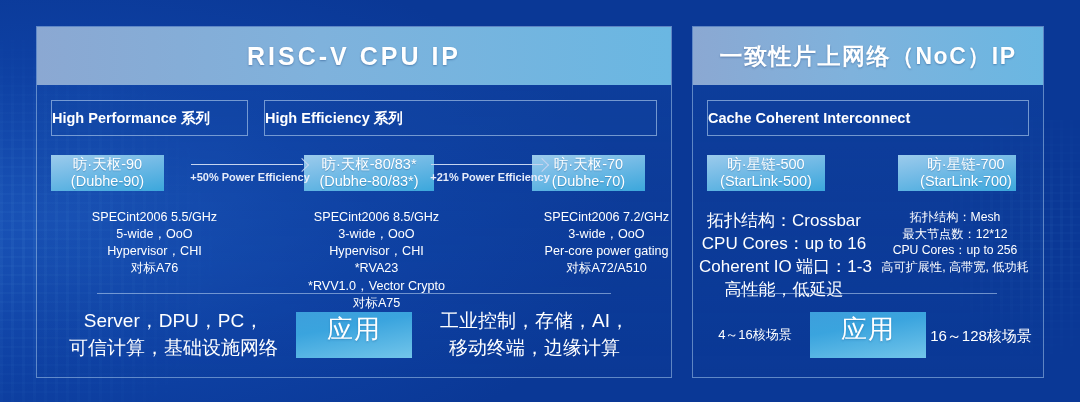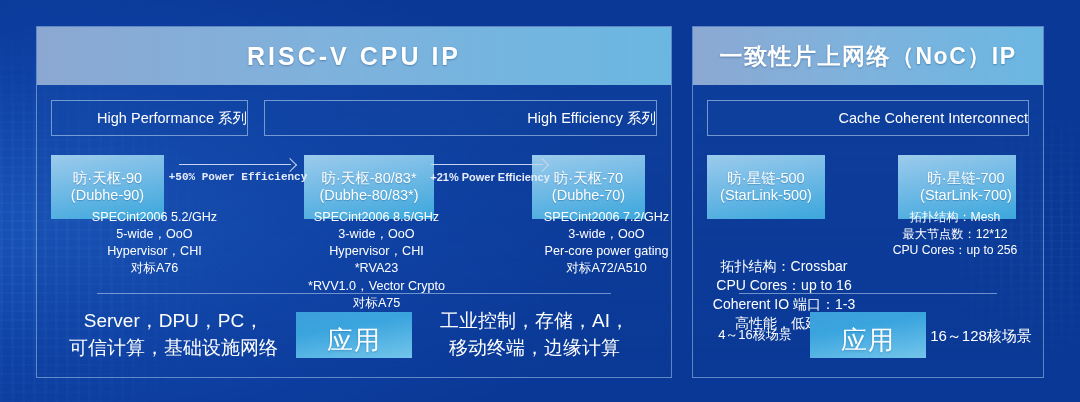--- a/index.html
+++ b/index.html
@@ -92,35 +92,35 @@
     left: 14px;
     right: 14px;
     display: flex;
     gap: 16px;
   }
   .series-box {
     height: 36px;
     border: 1px solid rgba(170,200,235,0.65);
     display: flex;
     align-items: center;
-    justify-content: flex-end;
+    justify-content: flex-start;
     color: #ffffff;
     font-size: 14.5px;
-    font-weight: 400;
+    font-weight: 700;
     background: rgba(18,70,165,0.25);
   }
   #series-high-performance { width: 197px; }
   #series-high-efficiency  { flex: 1; }
   #series-cache-coherent   { width: 100%; height: 36px; }
 
   
   .chip {
     position: absolute;
     width: 113px;
-    height: 64px;
+    height: 36px;
     background: linear-gradient(170deg, #9ccbec 0%, #74bbe6 42%, #3ba7dc 100%);
     display: flex;
     flex-direction: column;
     align-items: center;
     justify-content: center;
     color: #ffffff;
     font-size: 14.5px;
     line-height: 1.16;
     text-shadow: 0 1px 1px rgba(0,60,120,0.30);
     white-space: nowrap;
@@ -131,21 +131,21 @@
 
   
   .arrow-group {
     position: absolute;
     top: 74px;
     width: 122px;
     display: flex;
     flex-direction: column;
     align-items: center;
   }
-  #arrow-group-1 { left: 140px; font-family: Liberation Mono, monospace; }
+  #arrow-group-1 { left: 152px; }
   #arrow-group-2 { left: 392px; }
   .arrow-line {
     width: 118px;
     height: 11px;
     position: relative;
   }
   .arrow-line::before {
     content: "";
     position: absolute;
     left: 0; top: 5px;
@@ -175,21 +175,21 @@
     color: #ffffff;
     font-size: 12.6px;
     line-height: 1.36;
     text-align: center;
     white-space: nowrap;
   }
   #spec-dubhe-90 { left: 0px;   top: 124px; width: 235px; }
   #spec-dubhe-80 { left: 222px; top: 124px; width: 235px; }
   #spec-dubhe-70 { left: 452px; top: 124px; width: 235px; }
 
-  #spec-starlink-500 { left: 6px;   top: 124px; width: 170px; font-size: 14px; margin-top: 48px; }
+  #spec-starlink-500 { left: 6px;   top: 124px; width: 170px; font-size: 17px; }
   #spec-starlink-700 { left: 176px; top: 124px; width: 172px; font-size: 12.2px; text-align: center; }
 
   
   .divider {
     position: absolute;
     height: 1px;
     background: rgba(176,204,238,0.60);
   }
   #divider-cpu { left: 60px;  right: 60px; top: 208px; }
   #divider-noc { left: 46px;  right: 46px; top: 208px; }
@@ -213,21 +213,21 @@
   #app-left-cpu  { width: 245px; }
   #app-right-cpu { width: 245px; }
   #app-left-noc  { width: 110px; font-size: 13px; }
   #app-right-noc { width: 110px; font-size: 15px; }
 
   .app-button {
     width: 116px;
     height: 46px;
     background: linear-gradient(170deg, #3d9fdc 0%, #3aa4de 35%, #72c5ea 100%);
     display: flex;
-    align-items: flex-end;
+    align-items: flex-start;
     justify-content: center;
     color: #ffffff;
     font-size: 26px;
     font-weight: 400;
     letter-spacing: 1px;
     text-shadow: 0 1px 2px rgba(0,60,120,0.28);
     flex: 0 0 auto;
   }
 
   
@@ -274,21 +274,21 @@
     <div class="arrow-group" id="arrow-group-1">
       <div class="arrow-line"></div>
       <div class="arrow-label">+50% Power Efficiency</div>
     </div>
     <div class="arrow-group" id="arrow-group-2">
       <div class="arrow-line"></div>
       <div class="arrow-label">+21% Power Efficiency</div>
     </div>
 
     <div class="spec" id="spec-dubhe-90">
-      <div>SPECint2006 5.2/GHz</div>
+      <div>SPECint2006 5.5/GHz</div>
       <div>5-wide，OoO</div>
       <div>Hypervisor，CHI</div>
       <div>对标A76</div>
     </div>
     <div class="spec" id="spec-dubhe-80">
       <div>SPECint2006 8.5/GHz</div>
       <div>3-wide，OoO</div>
       <div>Hypervisor，CHI</div>
       <div>*RVA23</div>
       <div>*RVV1.0，Vector Crypto</div>
@@ -346,20 +346,21 @@
     <div class="spec" id="spec-starlink-500">
       <div>拓扑结构：Crossbar</div>
       <div>CPU Cores：up to 16</div>
       <div>Coherent IO 端口：1-3</div>
       <div>高性能，低延迟</div>
     </div>
     <div class="spec" id="spec-starlink-700">
       <div>拓扑结构：Mesh</div>
       <div>最大节点数：12*12</div>
       <div>CPU Cores：up to 256</div>
+      <div>高可扩展性, 高带宽, 低功耗</div>
     </div>
 
     <div class="divider" id="divider-noc"></div>
 
     <div class="app-row">
       <div class="app-side" id="app-left-noc">
         <div>4～16核场景</div>
       </div>
       <div class="app-button">
         <span>应用</span>

